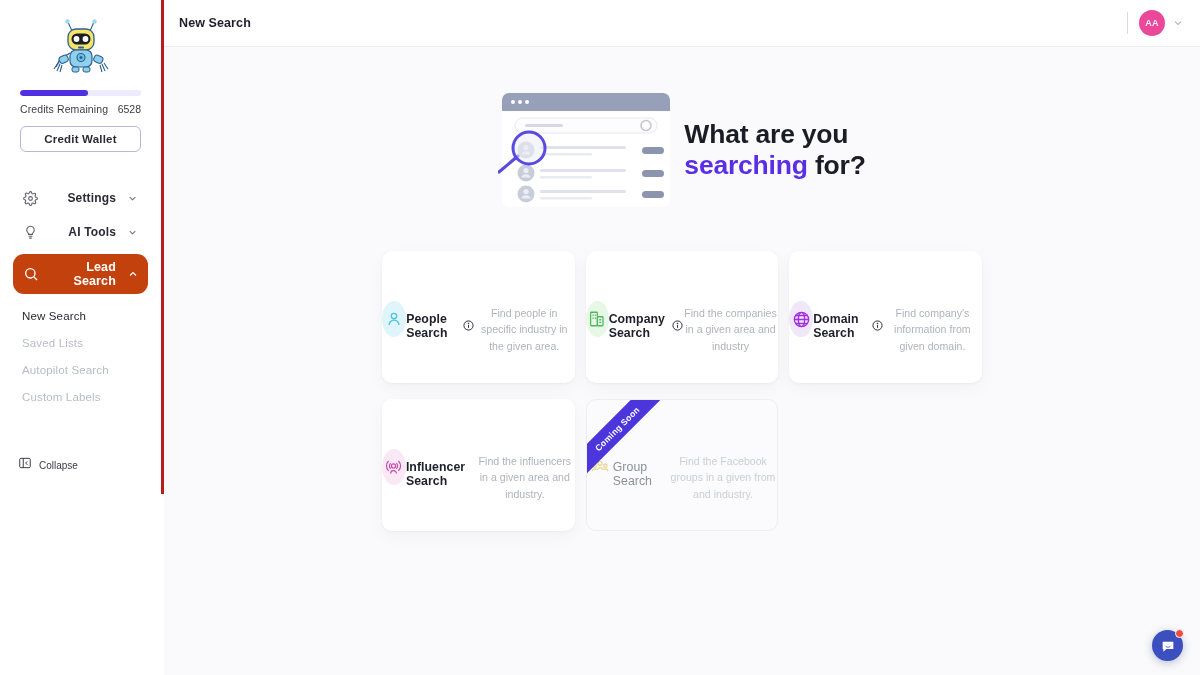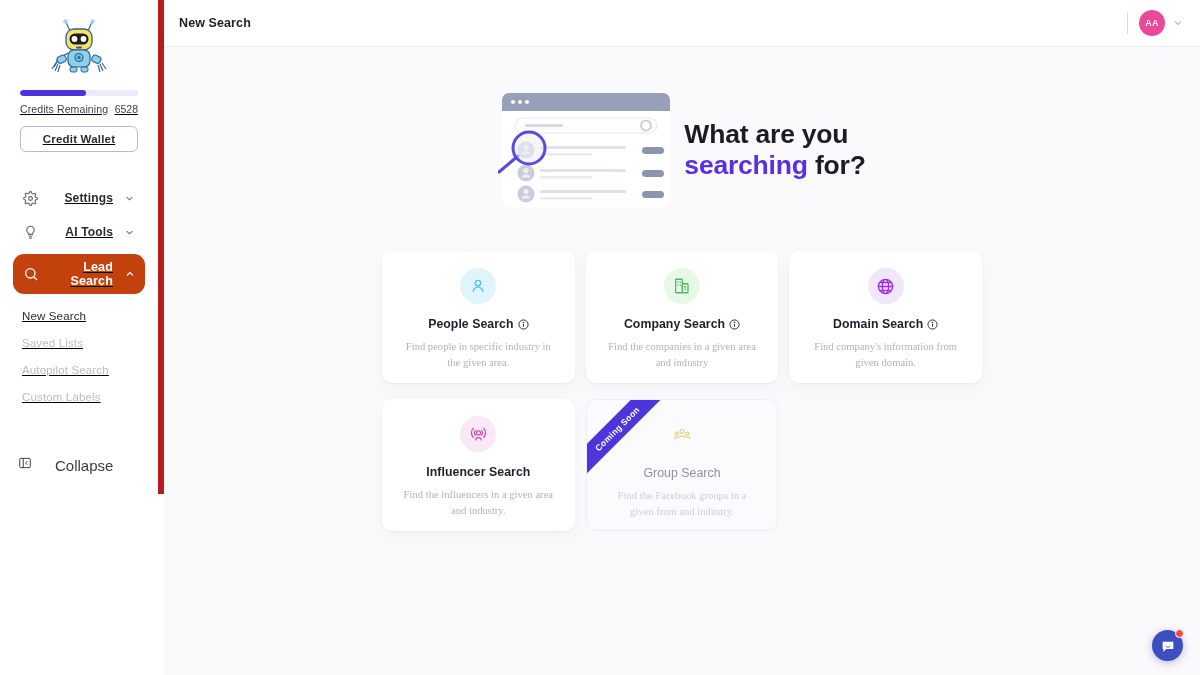--- a/index.html
+++ b/index.html
@@ -8,23 +8,23 @@
     font-family: "Liberation Sans", sans-serif;
     background: #ffffff;
     overflow: hidden;
   }
   .app { display: flex; width: 1200px; height: 675px; }
 
   
   .sidebar {
     width: 164px; height: 494px;
     background: #ffffff;
-    border-right: 6px solid #b91c1c;
+    border-right: 3px solid #b91c1c;
     display: flex; flex-direction: column;
-    position: relative; flex: 0 0 164px; text-decoration: underline;
+    position: relative; flex: 0 0 164px;
   }
   .logo-wrap { padding: 12px 0 8px; display:flex; justify-content:center; }
   .robot { width: 70px; height: 70px; display:block; }
 
   .credits-block { padding: 0 20px; }
   .progress-track {
     height: 6px; width: 100%; background: #ede9fe; border-radius: 4px; overflow:hidden;
   }
   .progress-fill { height: 100%; background: #4f2fe0; border-radius: 4px; }
   .credits-row {
@@ -66,21 +66,21 @@
   .sub-item {
     height: 27px; display:flex; align-items:center;
     font-size: 11.5px; color: #b9bcc6; cursor: pointer; letter-spacing:.15px;
   }
   .sub-item.current { color: #2b2b35; font-weight: 500; }
 
   .collapse-row {
     position:absolute; left: 18px; bottom: 20px;
     display:flex; align-items:center; gap: 7px; cursor:pointer;
   }
-  .collapse-label { font-size: 15px; color: #3b3b46; margin-left: 16px; }
+  .collapse-label { font-size: 10px; color: #3b3b46; }
 
   
   .main { flex: 1; height: 675px; display:flex; flex-direction:column; min-width:0;}
   .topbar {
     height: 47px; flex: 0 0 47px; background:#fff;
     border-bottom: 1px solid #ececf1;
     display:flex; align-items:center; padding: 0 16px 0 15px;
   }
   .page-title { font-size: 12.5px; font-weight: 700; color: #1e1e28; letter-spacing:.1px;}
   .topbar-right { margin-left:auto; display:flex; align-items:center; gap: 11px; }
@@ -104,37 +104,37 @@
   .hero-text { font-size: 26.5px; font-weight: 700; color: #1c1c26; line-height: 1.17; letter-spacing:-.2px;}
   .hero-accent { color: #5a2ee5; }
 
   .cards { width: 600px; margin: 40px auto 0; }
   .card-row { display:flex; gap: 11px; }
   .card-row + .card-row { margin-top: 16px; }
   .card {
     width: 193px; height: 132px; background: #ffffff;
     border-radius: 10px;
     box-shadow: 0 1px 3px rgba(26,26,46,.045), 0 6px 18px rgba(26,26,46,.035);
-    display:flex; flex-direction:column; align-items:center;
+    display:flex; flex-direction:row; align-items:center;
     padding-top: 17px; cursor: pointer; position: relative; overflow:hidden;
   }
   .card.disabled { background: #fbfbfd; border: 1px solid #eceef3; box-shadow:none; cursor: default; }
   .card-icon-wrap {
     width: 36px; height: 36px; border-radius: 50%;
     display:flex; align-items:center; justify-content:center; margin-bottom: 13px;
   }
   .card-title {
     font-size: 12.3px; font-weight: 700; color: #1f1f2b;
     display:flex; align-items:center; gap: 4px; letter-spacing:.05px;
   }
   .card.disabled .card-title { color:#8e9099; font-weight: 500; }
   .info-ico { display:flex; align-items:center; }
   .card-desc {
     margin-top: 8px; font-size: 10.6px; color: #b0b3bd;
-    text-align:center; line-height: 1.55; width: 150px; font-family: Liberation Serif, serif;
+    text-align:center; line-height: 1.55; width: 150px;
   }
   .card.disabled .card-desc { color: #ccced6; }
 
   .ribbon {
     position:absolute; left: -30px; top: 18px;
     width: 120px; height: 21px; background: #4b35db;
     transform: rotate(-45deg);
     display:flex; align-items:center; justify-content:center;
     color:#fff; font-size: 8.6px; font-weight: 600; letter-spacing:.25px;
   }

